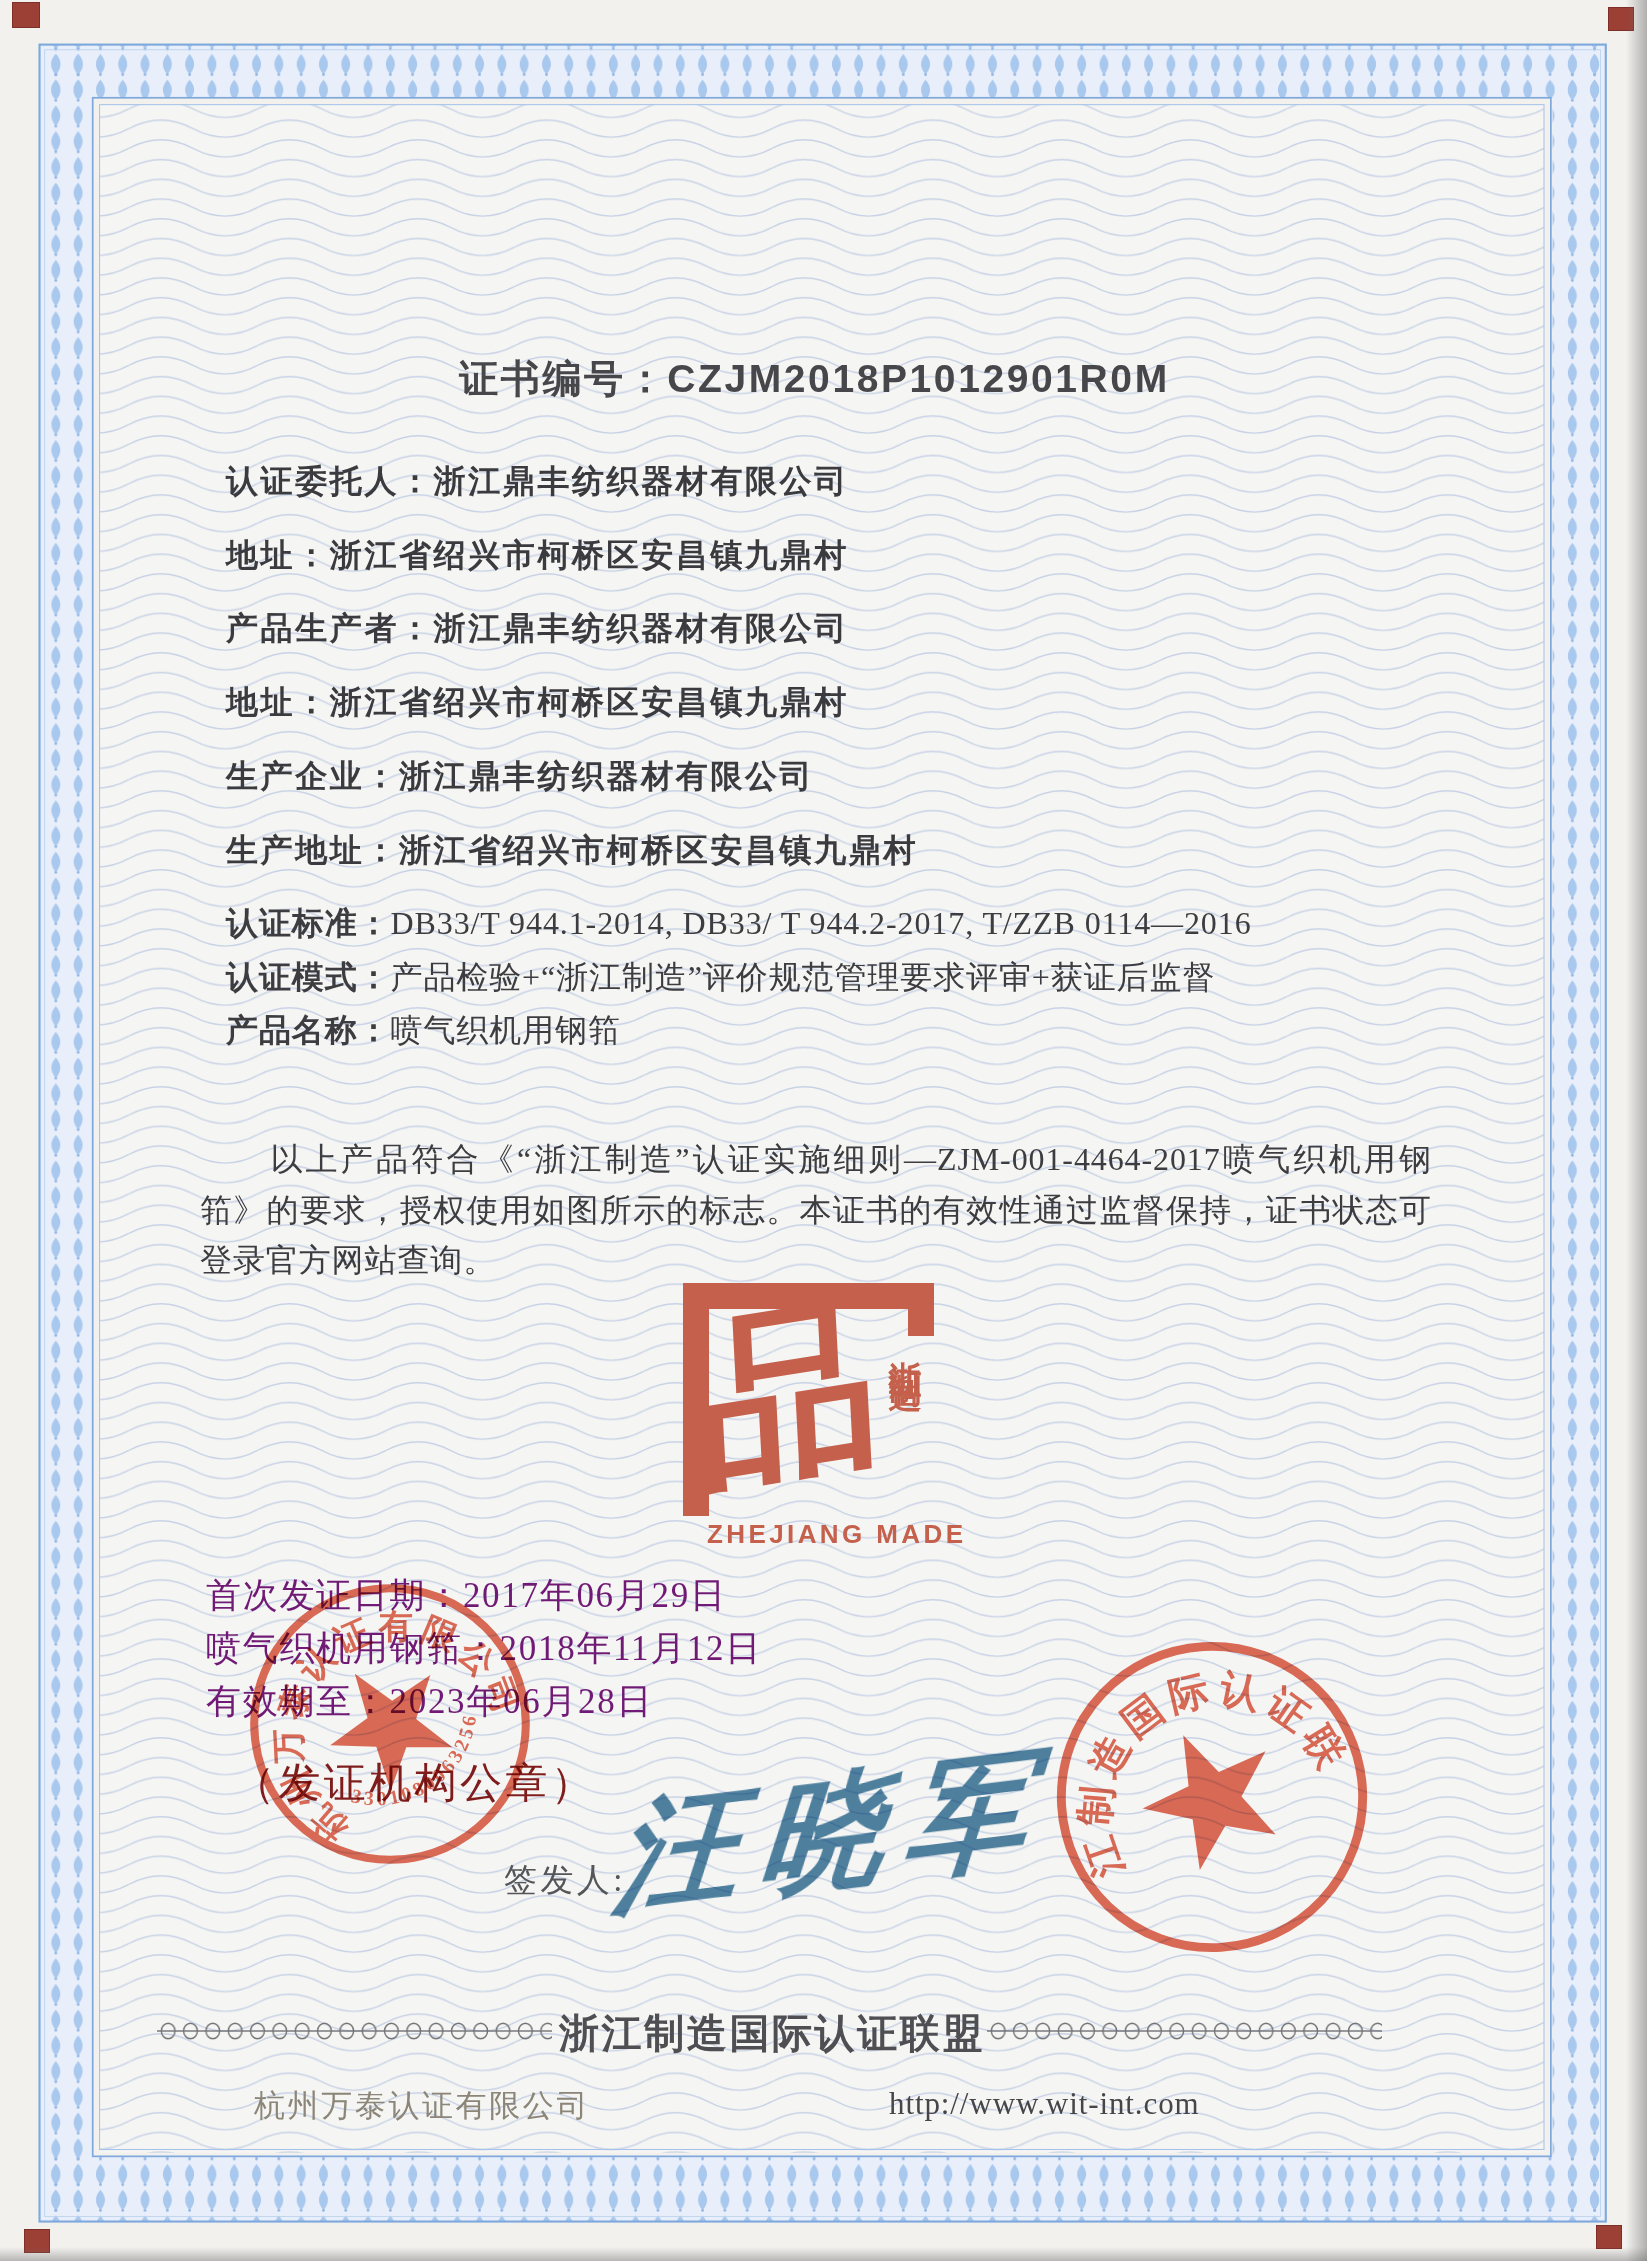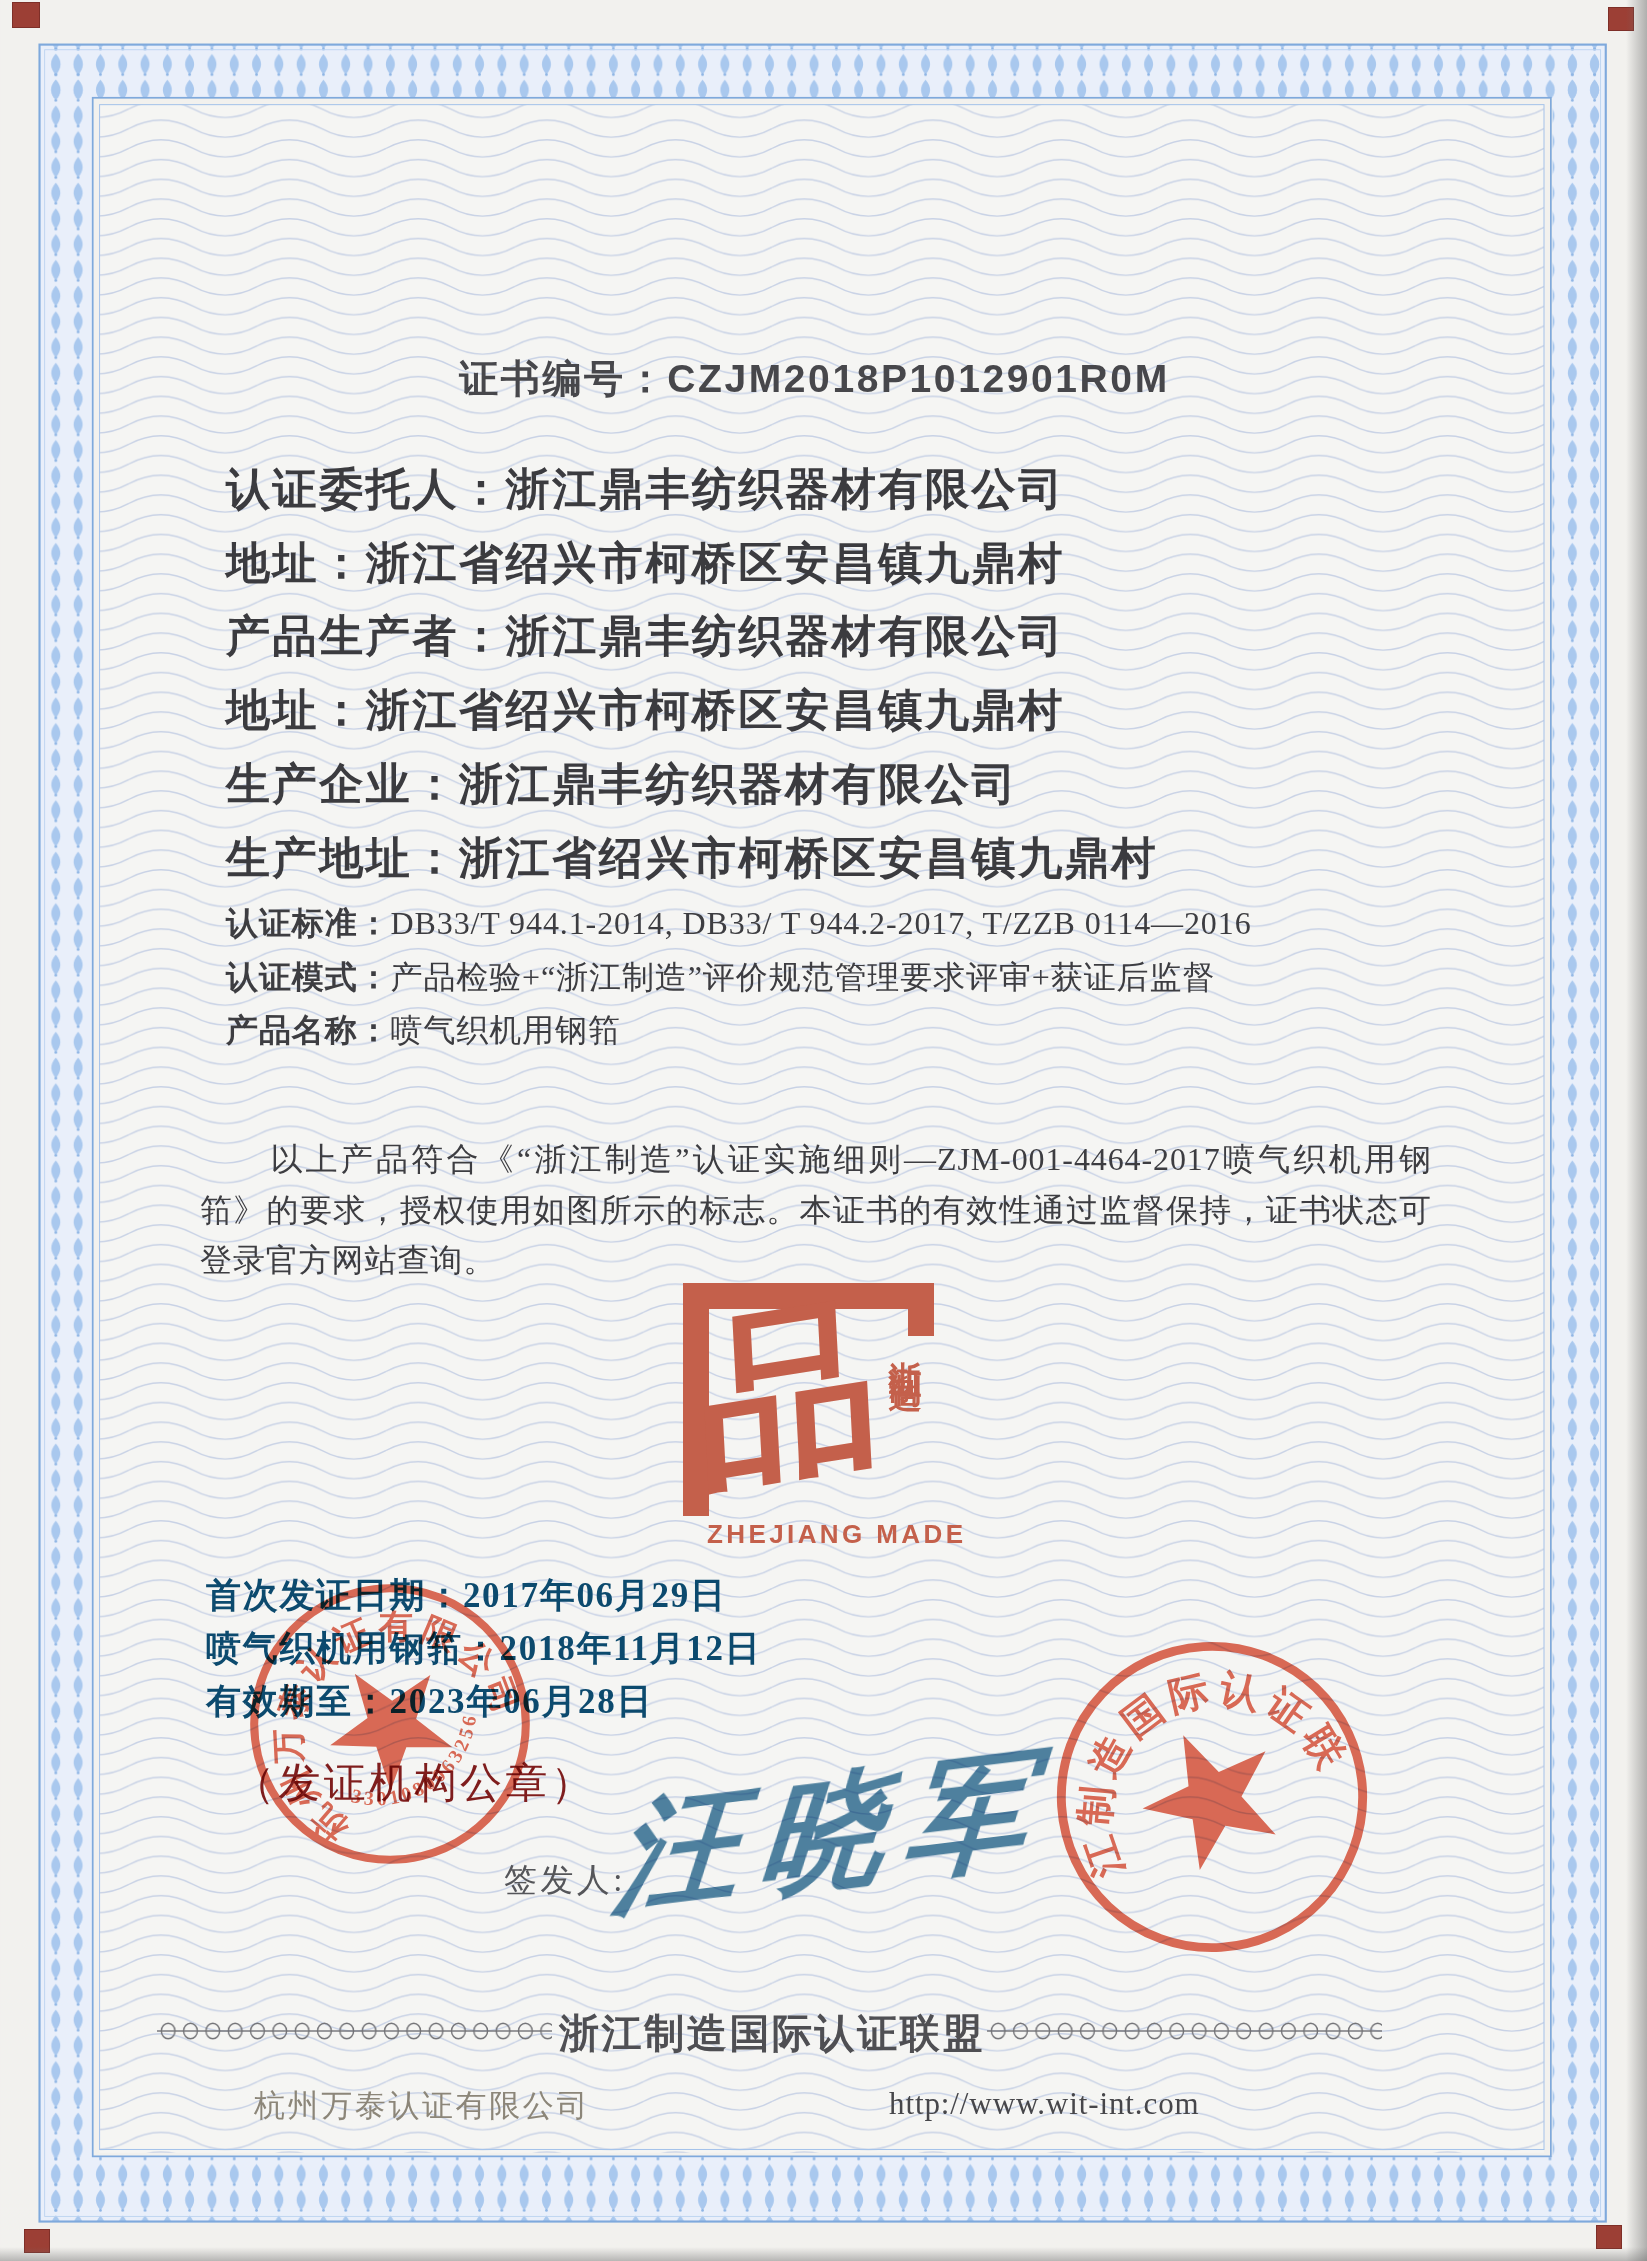--- a/index.html
+++ b/index.html
@@ -8,37 +8,37 @@
   .bg{position:absolute;left:0;top:0;}
   
   .title{position:absolute;top:89px;left:0;width:1613px;text-align:center;
          font-size:106px;font-weight:700;color:#6b6156;letter-spacing:38px;
          text-shadow:1.7px 1.7px 0 rgba(107,97,86,.14);}
   
   .cert-no{position:absolute;top:352px;left:0;width:1613px;text-align:center;
            font-family:"Liberation Sans","DejaVu Sans",sans-serif;
            font-size:39px;font-weight:600;color:#47474b;letter-spacing:2.6px;padding-left:8px;}
   
-  .field{position:absolute;left:226px;font-size:44px;font-weight:700;color:#3b3b3f;letter-spacing:2.6px;white-space:nowrap;}
+  .field{position:absolute;left:226px;font-size:32px;font-weight:700;color:#3b3b3f;letter-spacing:2.6px;white-space:nowrap;}
   
   .spec{position:absolute;left:226px;font-size:32px;color:#3d3d41;letter-spacing:0.9px;white-space:nowrap;}
   .spec .flabel{font-weight:700;}
   .spec .fvalue{font-weight:400;}
   .statement{position:absolute;left:200px;top:1134px;width:1232px;font-size:32px;line-height:1.58;
              color:#3d3d41;text-indent:2.2em;text-align:justify;letter-spacing:0.9px;}
   
   .mark-bar{position:absolute;background:#c4604b;}
   .mark-glyph{position:absolute;left:697px;top:1304px;font-size:182px;font-weight:700;color:#c4604b;
               transform:rotate(-9deg) skewX(-6deg);line-height:1;}
   .mark-vert{position:absolute;left:882px;top:1335px;writing-mode:vertical-rl;font-size:33px;
              font-weight:700;color:#c4604b;letter-spacing:6px;}
   .mark-cap{position:absolute;left:707px;top:1475px;font-family:"Liberation Sans","DejaVu Sans",sans-serif;
             font-size:26px;font-weight:700;color:#c4604b;letter-spacing:3.4px;margin-top:44px;}
   
-  .date-row{position:absolute;left:206px;font-size:35px;font-weight:700;color:#0c4a6e;letter-spacing:1.7px;white-space:nowrap;}
+  .date-row{position:absolute;left:206px;font-size:35px;font-weight:400;color:#701a75;letter-spacing:1.7px;white-space:nowrap;}
   .seal-note{position:absolute;left:233px;top:1755px;font-size:42px;color:#7f1d1d;letter-spacing:3.4px;}
   .signer-label{position:absolute;left:504px;top:1858px;font-size:33px;color:#55565a;letter-spacing:3.4px;}
   .signature{position:absolute;left:614px;top:1750px;font-size:125px;font-weight:700;font-style:italic;
              color:#2a6a92;letter-spacing:20.6px;transform:rotate(-7deg) skewX(-12deg);
              opacity:.82;filter:blur(0.3px);mix-blend-mode:multiply;white-space:nowrap;}
   
   .seal{position:absolute;mix-blend-mode:multiply;opacity:.88;}
   .seal text{font-family:"Liberation Serif","DejaVu Serif",serif;font-weight:700;}
   
   .footer-head{position:absolute;left:559px;top:2006px;font-size:40px;font-weight:700;color:#4f4f53;

